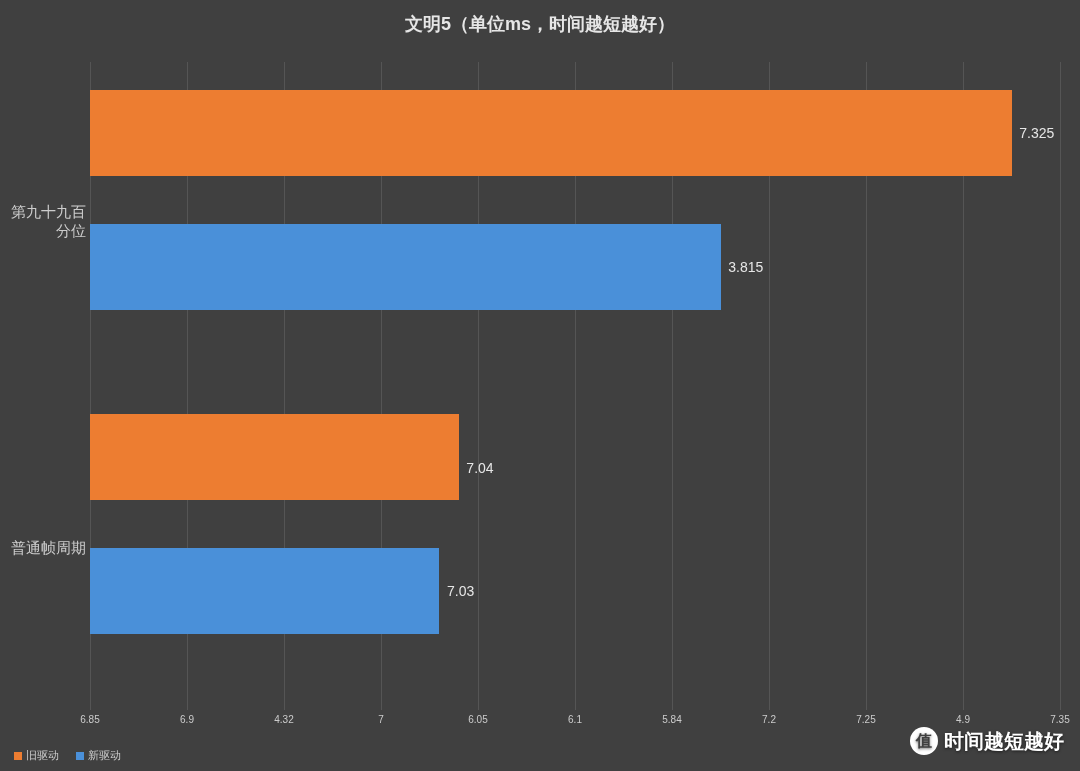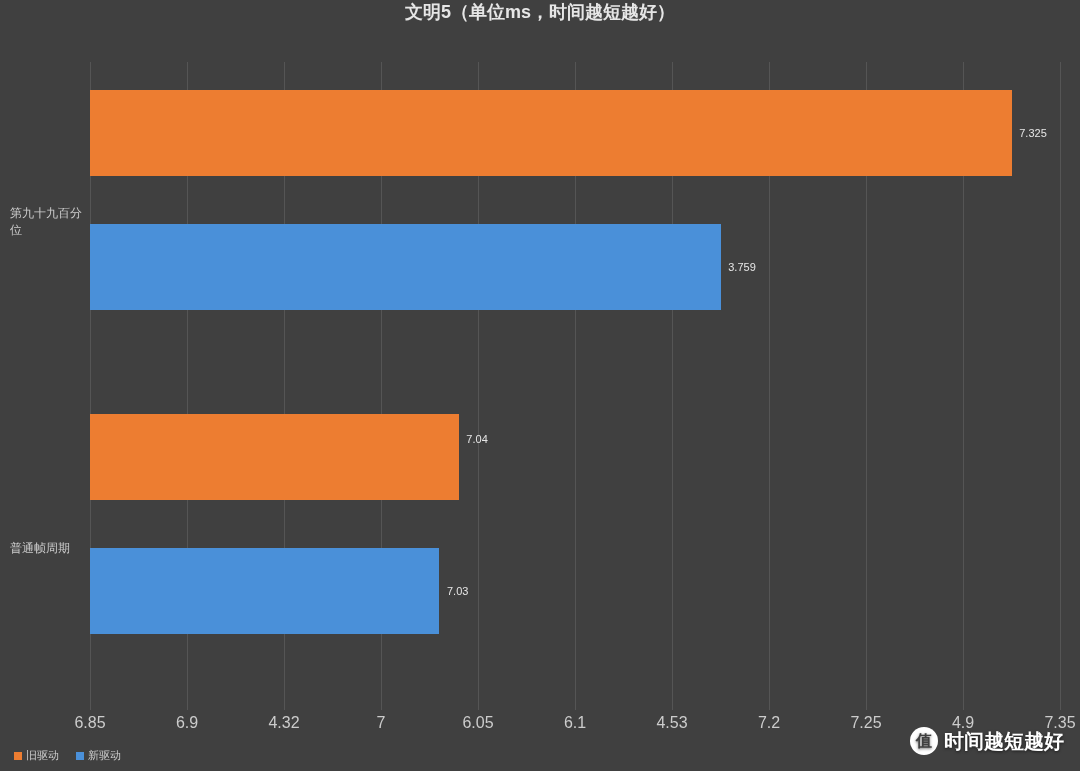--- a/index.html
+++ b/index.html
@@ -8,64 +8,65 @@
     background: #404040;
     font-family: "Microsoft YaHei", Arial, sans-serif;
     color: #d9d9d9;
     position: relative;
   }
   .title {
     text-align: center;
     font-size: 18px;
     font-weight: bold;
     color: #e6e6e6;
+    padding-top: 12px;
   }
   .plot {
     position: absolute;
     left: 90px;
     top: 62px;
     width: 970px;   
     height: 648px;  
     
   }
   .gridline {
     position: absolute;
     top: 0;
     width: 1px;
     height: 100%;
     background: #555555;
   }
   .tick-label {
     position: absolute;
     top: 652px;
-    font-size: 16px;
+    font-size: 10px;
     color: #cccccc;
     transform: translateX(-50%);
     white-space: nowrap;
     text-align: right;
   }
   .cat-label {
     position: absolute;
     left: -80px;
     width: 76px;
-    text-align: left;
-    font-size: 12px;
+    text-align: right;
+    font-size: 15px;
     color: #cccccc;
     transform: translateY(-50%);
   }
   .bar {
     position: absolute;
     left: 0;
     height: 86px;
   }
   .bar.orange { background: #ed7d31; }
   .bar.blue   { background: #4a90d9; }
   .val-label {
     position: absolute;
-    font-size: 11px;
+    font-size: 14px;
     color: #e6e6e6;
     transform: translateY(-50%);
     white-space: nowrap;
   }
   .legend {
     position: absolute;
     left: 0;
     width: 100%;
     bottom: 8px;
     text-align: left;
@@ -124,46 +125,46 @@
   <div class="gridline" style="left:30%"></div>
   <div class="tick-label" style="left:30%">7</div>
 
   <div class="gridline" style="left:40%"></div>
   <div class="tick-label" style="left:40%">6.05</div>
 
   <div class="gridline" style="left:50%"></div>
   <div class="tick-label" style="left:50%">6.1</div>
 
   <div class="gridline" style="left:60%"></div>
-  <div class="tick-label" style="left:60%">4.53</div>
+  <div class="tick-label" style="left:60%">5.84</div>
 
   <div class="gridline" style="left:70%"></div>
   <div class="tick-label" style="left:70%">7.2</div>
 
   <div class="gridline" style="left:80%"></div>
   <div class="tick-label" style="left:80%">7.25</div>
 
   <div class="gridline" style="left:90%"></div>
   <div class="tick-label" style="left:90%">4.9</div>
 
   <div class="gridline" style="left:100%"></div>
   <div class="tick-label" style="left:100%">7.35</div>
 
   <div class="cat-label" style="top:160px">第九十九百分位</div>
 
   <div class="bar orange" style="top:28px;  width:95%"></div>
   <div class="val-label" style="top:71px;  left:95.8%">7.325</div>
 
   <div class="bar blue" style="top:162px; width:65%"></div>
-  <div class="val-label" style="top:205px; left:65.8%">3.759</div>
+  <div class="val-label" style="top:205px; left:65.8%">3.815</div>
 
   <div class="cat-label" style="top:486px">普通帧周期</div>
 
   <div class="bar orange" style="top:352px; width:38%"></div>
-  <div class="val-label" style="top:377px; left:38.8%">7.04</div>
+  <div class="val-label" style="top:406px; left:38.8%">7.04</div>
 
   <div class="bar blue" style="top:486px; width:36%"></div>
   <div class="val-label" style="top:529px; left:36.8%">7.03</div>
 
 </div>
 
 <div class="legend">
   <span class="swatch orange"></span><span>旧驱动</span>
   <span class="swatch blue"></span><span>新驱动</span>
 </div>

